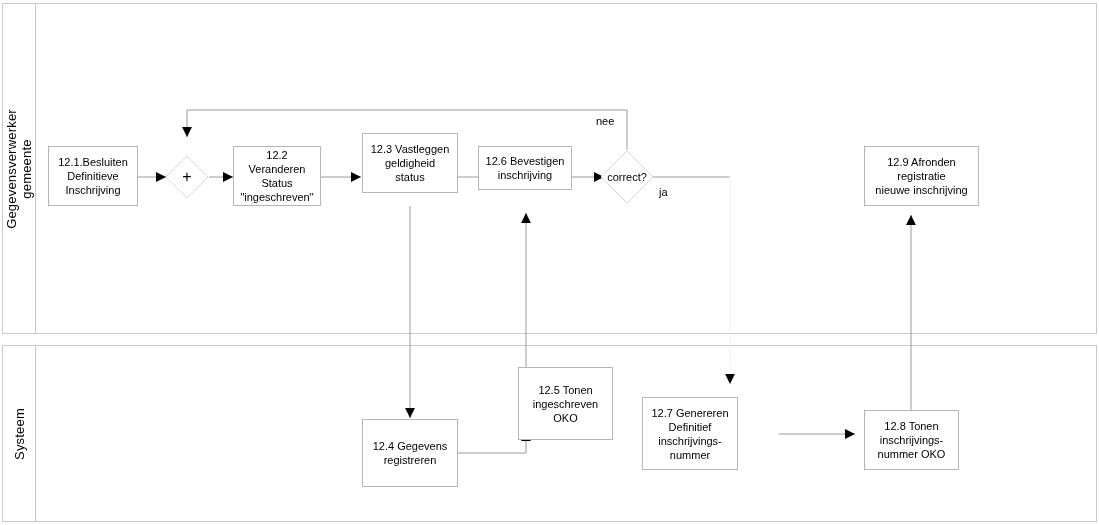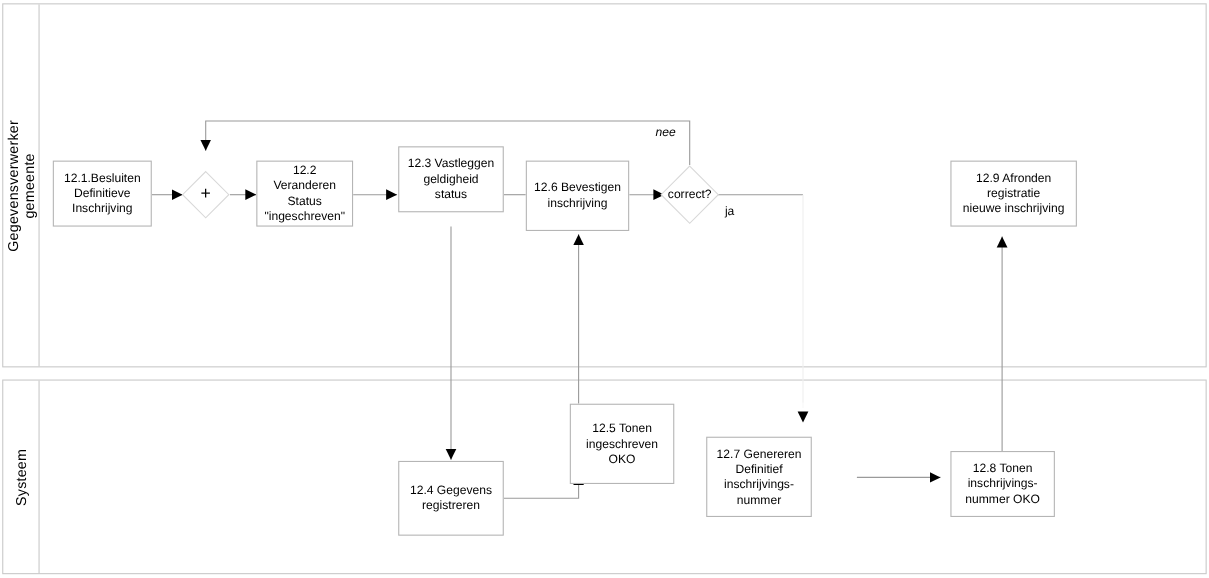--- a/index.html
+++ b/index.html
@@ -184,36 +184,36 @@
     <g>
       <line x1="779" y1="434" x2="855" y2="434" stroke="#9a9a9a" stroke-width="1" marker-end="url(#ah)"></line>
     </g>
 
     
     <g>
       <line x1="911" y1="410" x2="911" y2="215" stroke="#9a9a9a" stroke-width="1" marker-end="url(#ah)"></line>
     </g>
   </svg>
 
-  <div class="edge-label" style="left:596px; top:115px;font-style:italic;">nee</div>
+  <div class="edge-label" style="left:596px; top:115px;">nee</div>
   <div class="edge-label" style="left:659px; top:186px;">ja</div>
 
   <div class="task" style="left:48px; top:146px; width:90px; height:60px;">12.1.Besluiten
 Definitieve
 Inschrijving</div>
 
   <div class="task" style="left:233px; top:146px; width:88px; height:60px;">12.2 Veranderen
 Status
 "ingeschreven"</div>
 
   <div class="task" style="left:362px; top:133px; width:96px; height:60px;">12.3 Vastleggen
 geldigheid
 status</div>
 
-  <div class="task" style="left:478px; top:146px; width:94px; height:64px;">12.6 Bevestigen
+  <div class="task" style="left:478px; top:146px; width:94px; height:44px;">12.6 Bevestigen
 inschrijving</div>
 
   <div class="task" style="left:864px; top:146px; width:115px; height:60px;">12.9 Afronden
 registratie
 nieuwe inschrijving</div>
 
   <div class="task" style="left:362px; top:419px; width:96px; height:68px;">12.4 Gegevens
 registreren</div>
 
   <div class="task" style="left:478px; top:367px; width:95px; height:73px;margin-left:40px;">12.5 Tonen

